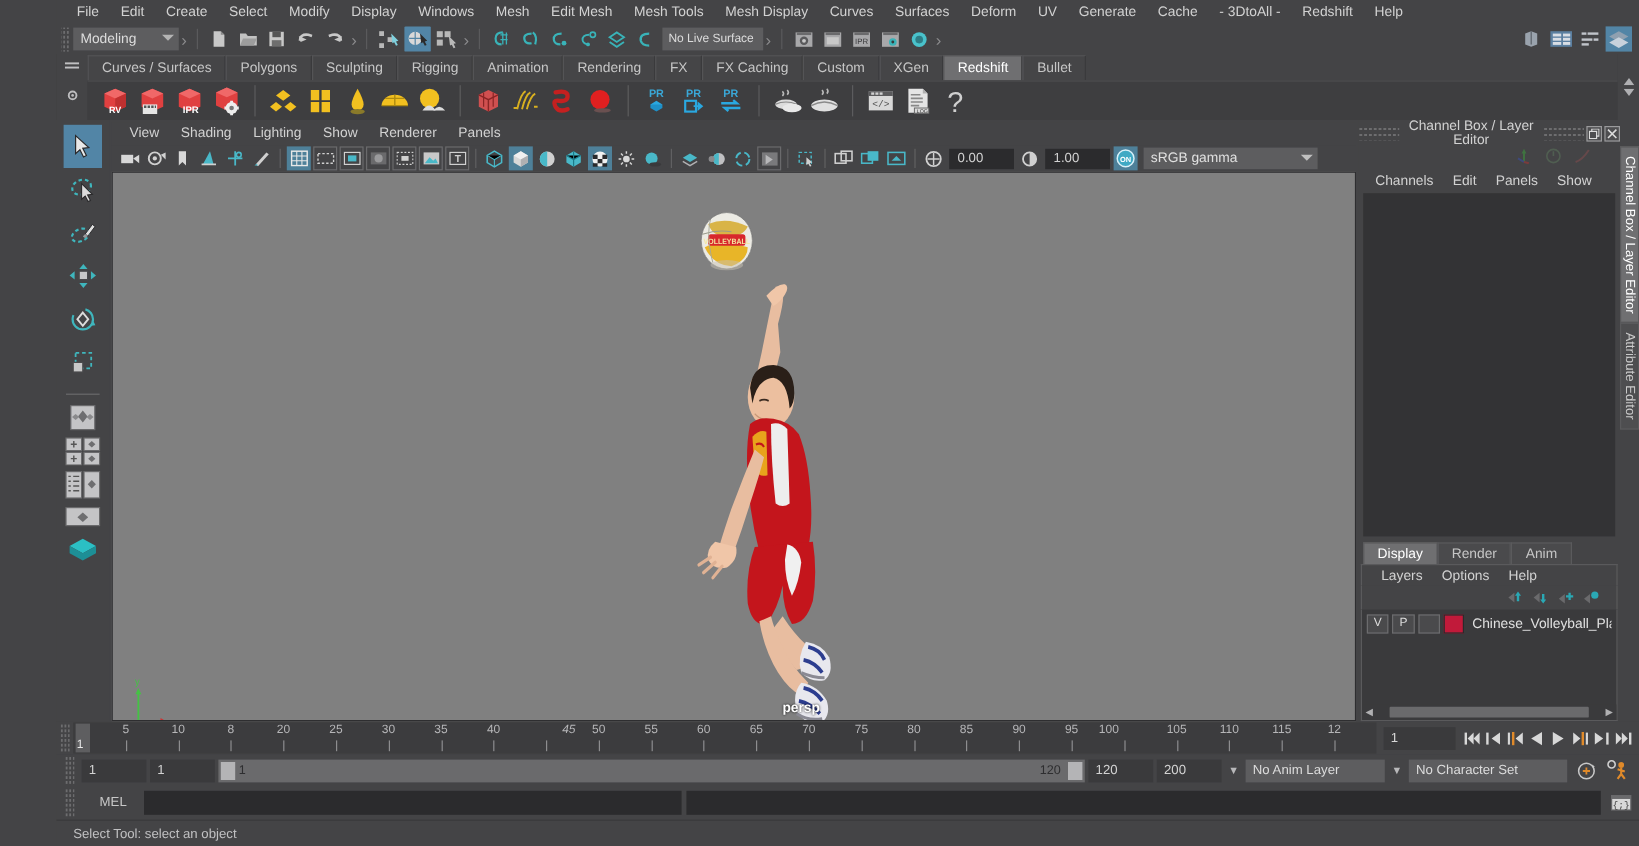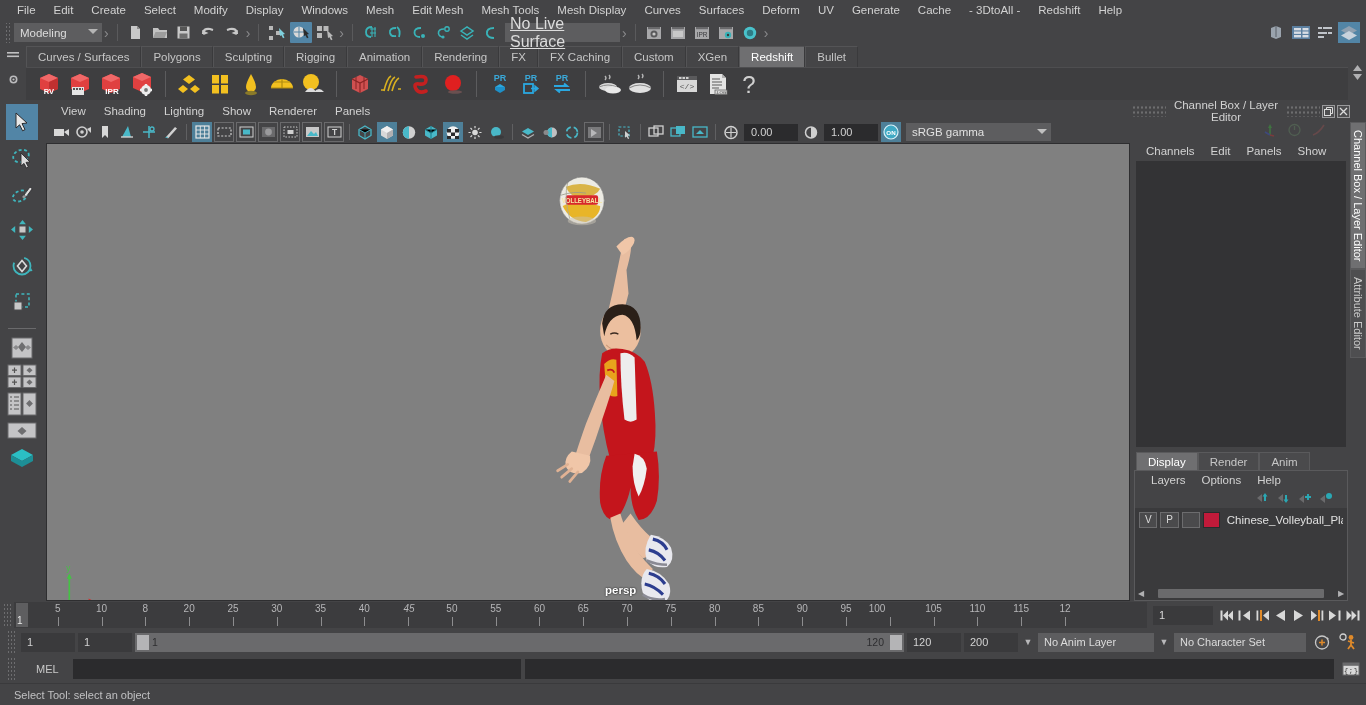--- a/index.html
+++ b/index.html
@@ -5,21 +5,21 @@
   * { box-sizing: border-box; margin:0; padding:0; }
   body {
     width:1366px; height:705px;
     background:#444446;
     font-family:"Liberation Sans", sans-serif;
     font-size:11.5px;
     color:#c8c8c8;
     overflow:hidden;
     -webkit-font-smoothing:antialiased;
   }
-  .app { width:1366px; height:705px; position:relative; display:flex; flex-direction:column; background:#444446; }
+  .app { width:1366px; height:705px; position:relative; display:flex; flex-direction:column; background:#444446;padding-left:47px; }
 
   
   .menubar {
     height:20px; background:#444446; display:flex; align-items:center;
     padding-left:8px; flex:0 0 20px;
   }
   .menubar .mi {
     padding:0 9px; height:20px; line-height:20px; color:#d2d2d2; font-size:11.5px; white-space:nowrap; cursor:default;
   }
 
@@ -37,22 +37,22 @@
     width:88px; height:19px; background:#5d5d5f; border:none; position:relative;
     display:flex; align-items:center; padding-left:6px; color:#dcdcdc; font-size:11.5px;
   }
   .menuselect .arw { position:absolute; right:4px; top:6px;
     border-left:5px solid transparent; border-right:5px solid transparent; border-top:5px solid #b4b4b4; }
   .sep { width:1px; height:17px; background:#5a5a5c; margin:0 6px; flex:0 0 1px; }
   .bracket { color:#8b8b8d; font-size:14px; margin:0 2px; flex:0 0 auto; }
   .sicon { width:22px; height:21px; margin:0 1px; display:flex; align-items:center; justify-content:center; flex:0 0 22px; }
   .sicon.on { background:#5285a6; border-radius:1px; }
   .livefield {
-    width:115px; height:19px; background:#5d5d5f; display:flex; align-items:center;
-    padding-left:5px; font-size:16px; color:#dcdcdc; margin-left:2px;text-decoration:underline;
+    width:84px; height:19px; background:#5d5d5f; display:flex; align-items:center;
+    padding-left:5px; font-size:10px; color:#dcdcdc; margin-left:2px;
   }
   .right-icons { position:absolute; right:6px; top:2px; display:flex; gap:2px; }
   .right-icons .ri { width:22px; height:21px; display:flex; align-items:center; justify-content:center; }
   .right-icons .ri.on { background:#5285a6; }
 
   
   .shelfwrap { flex:0 0 55px; display:flex; background:#3e3e40; }
   .shelf-left { width:26px; background:#444446; display:flex; flex-direction:column; align-items:center; padding-top:6px; gap:14px; }
   .shelf-main { flex:1; display:flex; flex-direction:column; }
   .shelftabs { height:22px; display:flex; align-items:flex-end; background:#444446; }
@@ -1081,21 +1081,21 @@
         <div class="ticklabel" style="left: 175.161px;">20</div>
         <div class="tick" style="left: 218.952px;"></div>
         <div class="ticklabel" style="left: 218.952px;">25</div>
         <div class="tick" style="left: 262.742px;"></div>
         <div class="ticklabel" style="left: 262.742px;">30</div>
         <div class="tick" style="left: 306.532px;"></div>
         <div class="ticklabel" style="left: 306.532px;">35</div>
         <div class="tick" style="left: 350.323px;"></div>
         <div class="ticklabel" style="left: 350.323px;">40</div>
         <div class="tick" style="left: 394.113px;"></div>
-        <div class="ticklabel" style="left: 395px; font-style: italic;">45</div>
+        <div class="ticklabel" style="left: 413px; font-style: italic;">45</div>
         <div class="tick" style="left: 437.903px;"></div>
         <div class="ticklabel" style="left: 437.903px;">50</div>
         <div class="tick" style="left: 481.694px;"></div>
         <div class="ticklabel" style="left: 481.694px;">55</div>
         <div class="tick" style="left: 525.484px;"></div>
         <div class="ticklabel" style="left: 525.484px;">60</div>
         <div class="tick" style="left: 569.274px;"></div>
         <div class="ticklabel" style="left: 569.274px;">65</div>
         <div class="tick" style="left: 613.065px;"></div>
         <div class="ticklabel" style="left: 613.065px;">70</div>

